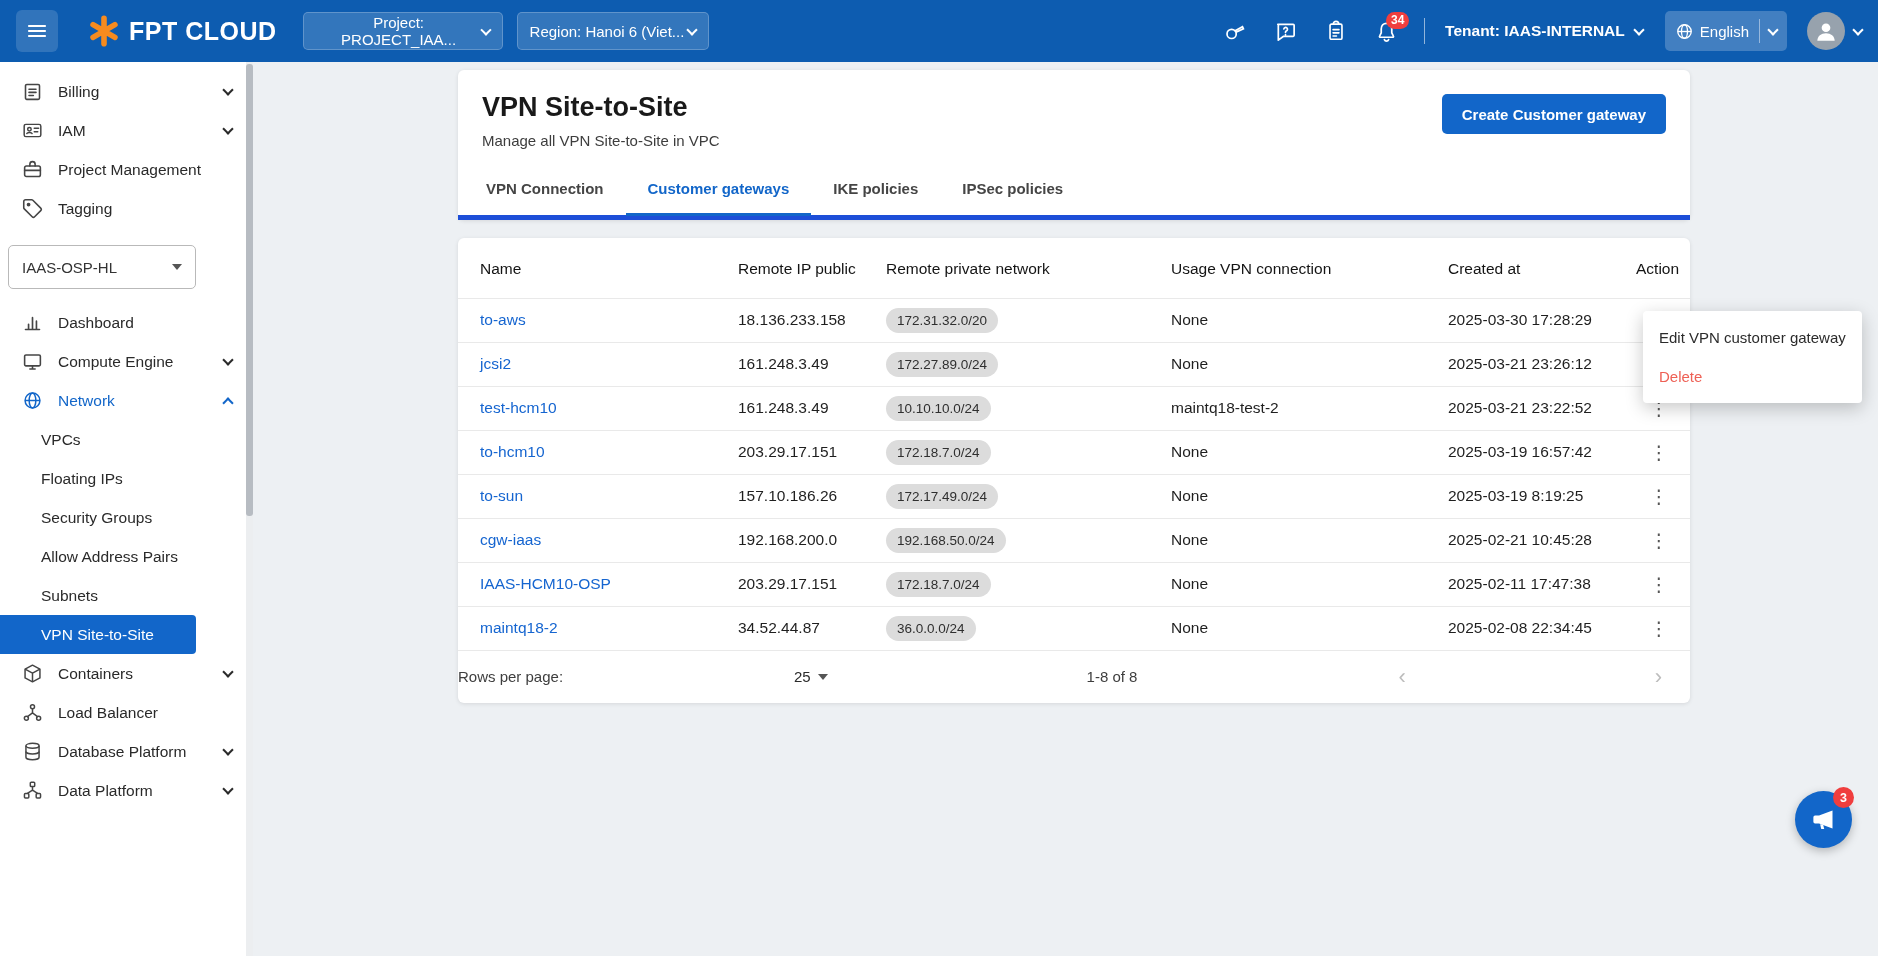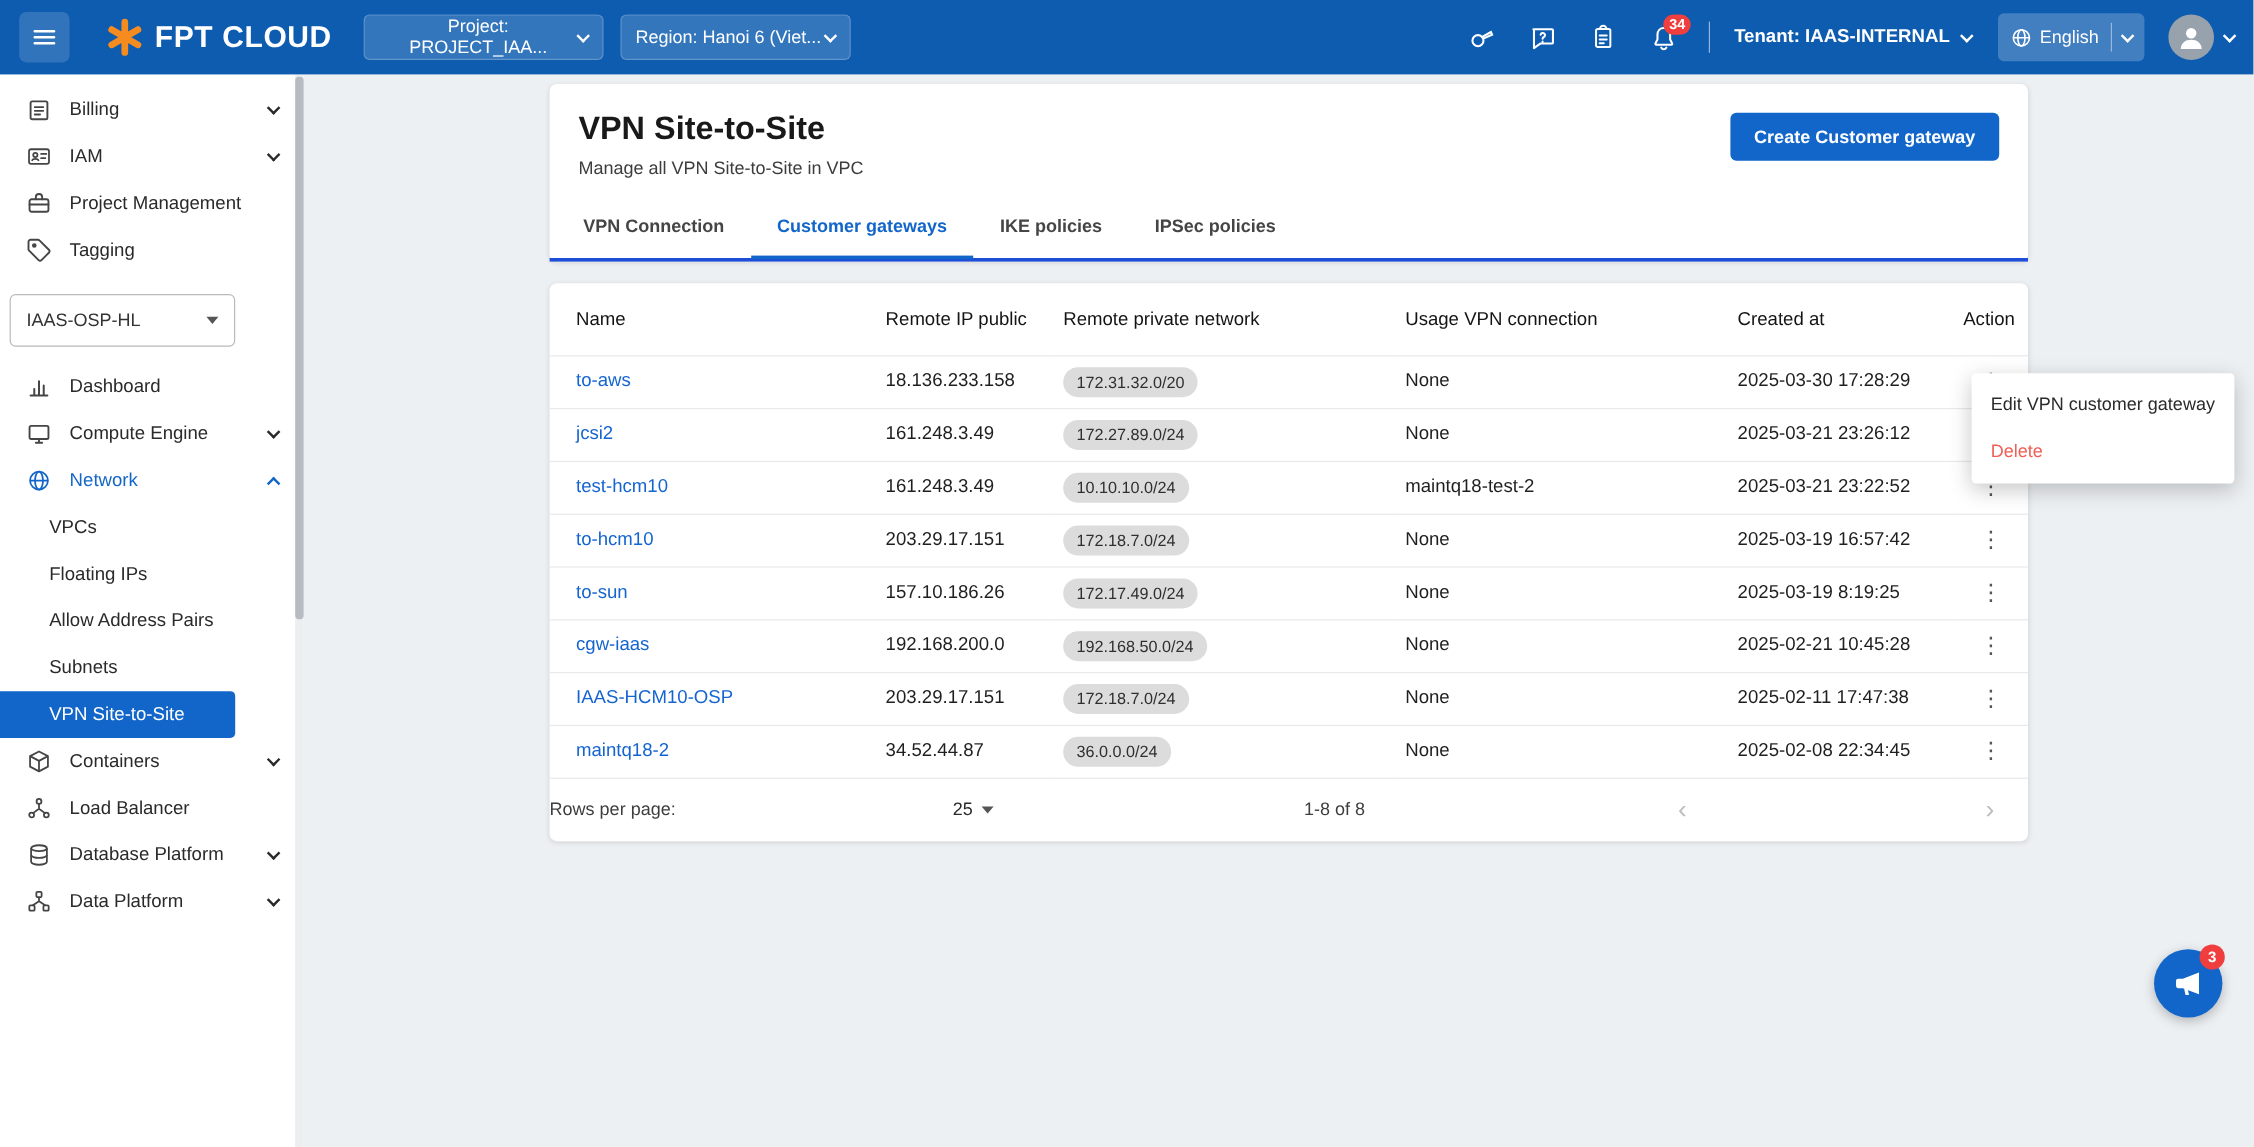--- a/index.html
+++ b/index.html
@@ -58,21 +58,21 @@
   .sb-thumb{position:absolute;top:2px;right:0;width:7px;height:452px;background:#b7bcc2;border-radius:3px;cursor:pointer}
 
   
   .main{position:absolute;top:62px;left:253px;width:1625px;height:894px}
   .card{background:#fff;border-radius:6px;box-shadow:0 1px 4px rgba(0,0,0,.1);width:1232px;margin-left:205px}
   .head-card{margin-top:8px}
   .head-top{display:flex;justify-content:space-between;align-items:flex-start;padding:22px 24px 0 24px}
   .page-title{font-size:27px;font-weight:bold;color:#191919}
   .page-sub{font-size:15px;color:#3d3d3d;margin-top:9px}
   .primary-btn{background:var(--accent);color:#fff;border:none;border-radius:5px;height:40px;padding:0 20px;font-size:15px;font-weight:bold;cursor:pointer;margin-top:2px}
-  .tabs{display:flex;margin-top:14px;border-bottom:3px solid #1d4ed8;padding-left:6px}
+  .tabs{display:flex;margin-top:14px;border-bottom:5px solid #1d4ed8;padding-left:6px}
   .tab{padding:0 22px;height:52px;line-height:52px;font-size:15px;font-weight:600;color:#454545;cursor:pointer;position:relative}
   .tab.active{color:var(--accent)}
   .tab.active::after{content:"";position:absolute;left:0;right:0;bottom:-1px;height:3px;background:var(--accent)}
 
   
   .table-card{margin-top:18px;padding-top:2px}
   table{width:100%;border-collapse:collapse;table-layout:fixed}
   th{font-size:15.5px;font-weight:normal;color:#141414;text-align:left;height:58px;padding:0 8px}
   th:first-child,td:first-child{padding-left:22px}
   tbody tr{border-top:1px solid #e9e9e9}
@@ -273,20 +273,23 @@
     </span>
     <span class="s-label">Network</span>
     <span class="chev up"></span>
   </div>
 
   <div class="s-sub">
     <span>VPCs</span>
   </div>
   <div class="s-sub">
     <span>Floating IPs</span>
+  </div>
+  <div class="s-sub">
+    <span>Security Groups</span>
   </div>
   <div class="s-sub">
     <span>Allow Address Pairs</span>
   </div>
   <div class="s-sub">
     <span>Subnets</span>
   </div>
   <div class="s-sub active">
     <span>VPN Site-to-Site</span>
   </div>

